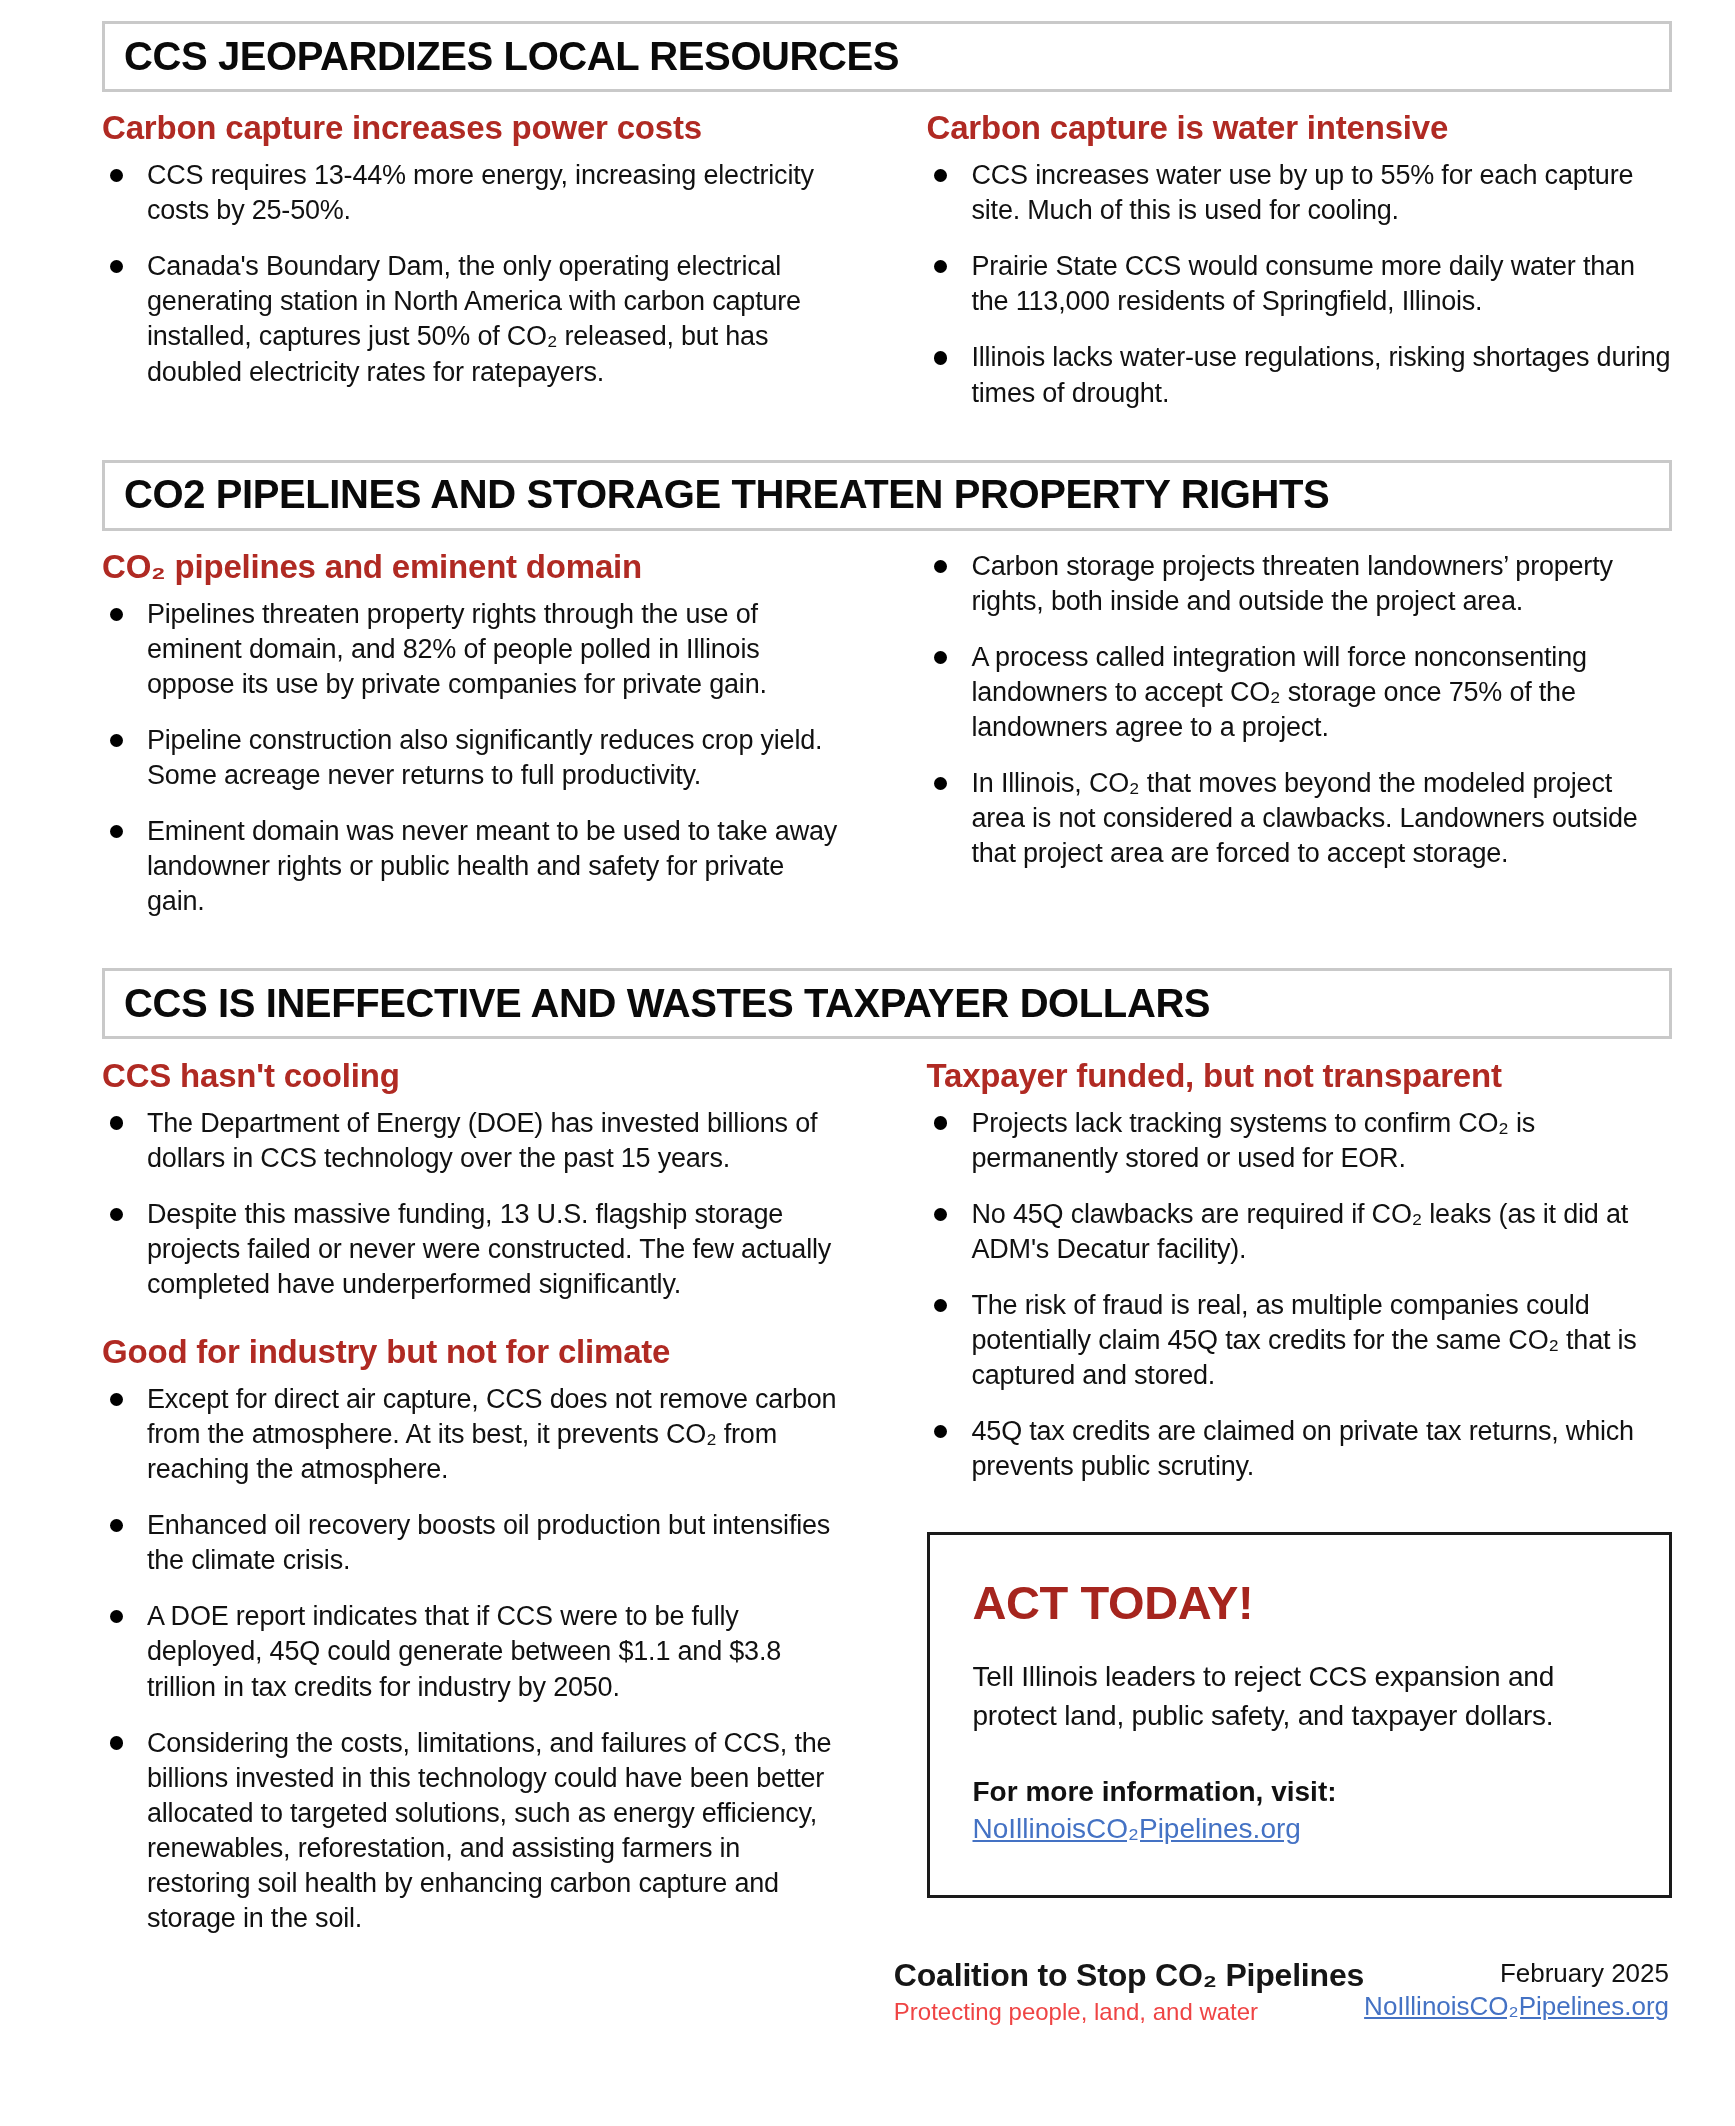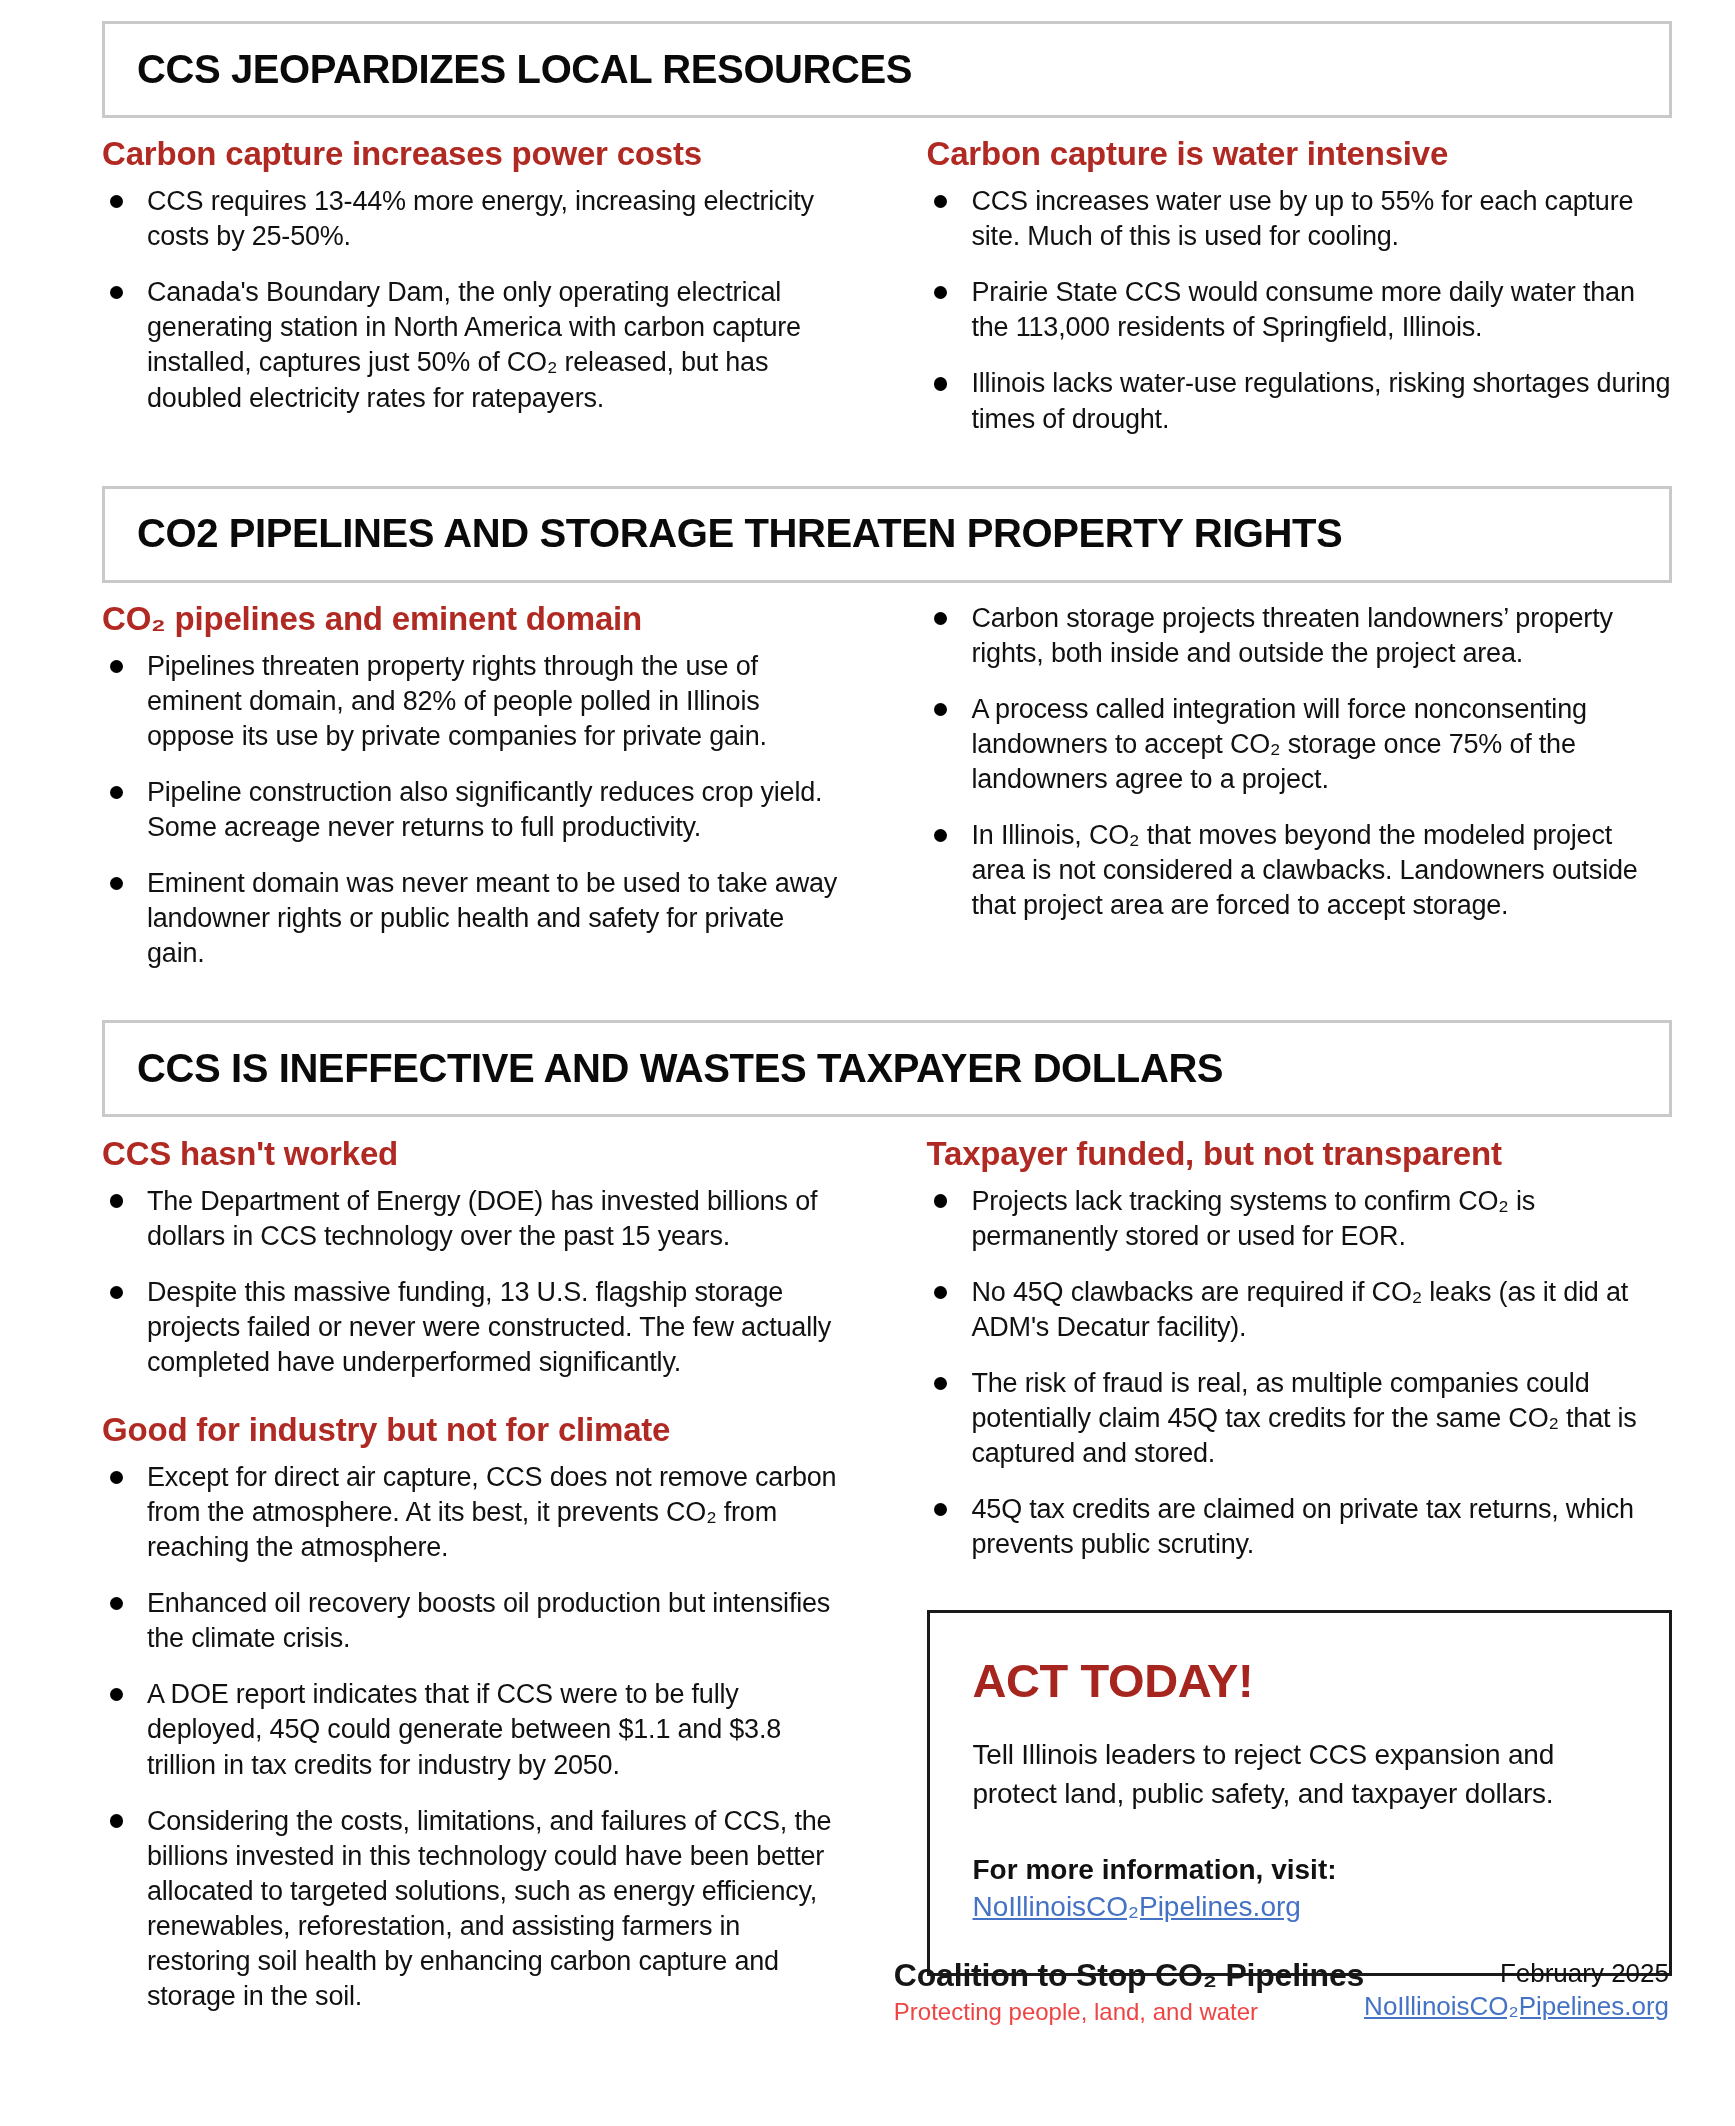--- a/index.html
+++ b/index.html
@@ -22,21 +22,21 @@
     overflow:hidden;
     padding:21px 63px 0 102px;
   }
   .section-box{
     border:3.3px solid var(--box-border);
     background:#fff;
     padding:6.6px 15px 8.3px;
   }
   .section + .section .section-box{margin-top:28px;}
   .section-box h1{
-    margin:17px;
+    margin:4px;
     font-size:40px;
     line-height:1.05;
     font-weight:bold;
     letter-spacing:-0.4px;
     color:#0a0a0a;
     white-space:nowrap;
   }
   .cols{
     display:grid;
     grid-template-columns:1fr 1fr;
@@ -194,21 +194,21 @@
     </div>
   </div>
 
   <div class="section">
     <div class="section-box">
       <h1>CCS IS INEFFECTIVE AND WASTES TAXPAYER DOLLARS</h1>
     </div>
     <div class="cols">
       <div class="col">
         <div class="block">
-          <h2 class="colhead">CCS hasn't worked</h2>
+          <h2 class="colhead">CCS hasn't cooling</h2>
           <ul class="bullets">
             <li>The Department of Energy (DOE) has invested billions of dollars in CCS technology over the past 15 years.</li>
             <li>Despite this massive funding, 13 U.S. flagship storage projects failed or never were constructed. The few actually completed have underperformed significantly.</li>
           </ul>
         </div>
         <div class="block">
           <h2 class="colhead">Good for industry but not for climate</h2>
           <ul class="bullets">
             <li>Except for direct air capture, CCS does not remove carbon from the atmosphere. At its best, it prevents CO₂ from reaching the atmosphere.</li>
             <li>Enhanced oil recovery boosts oil production but intensifies the climate crisis.</li>

